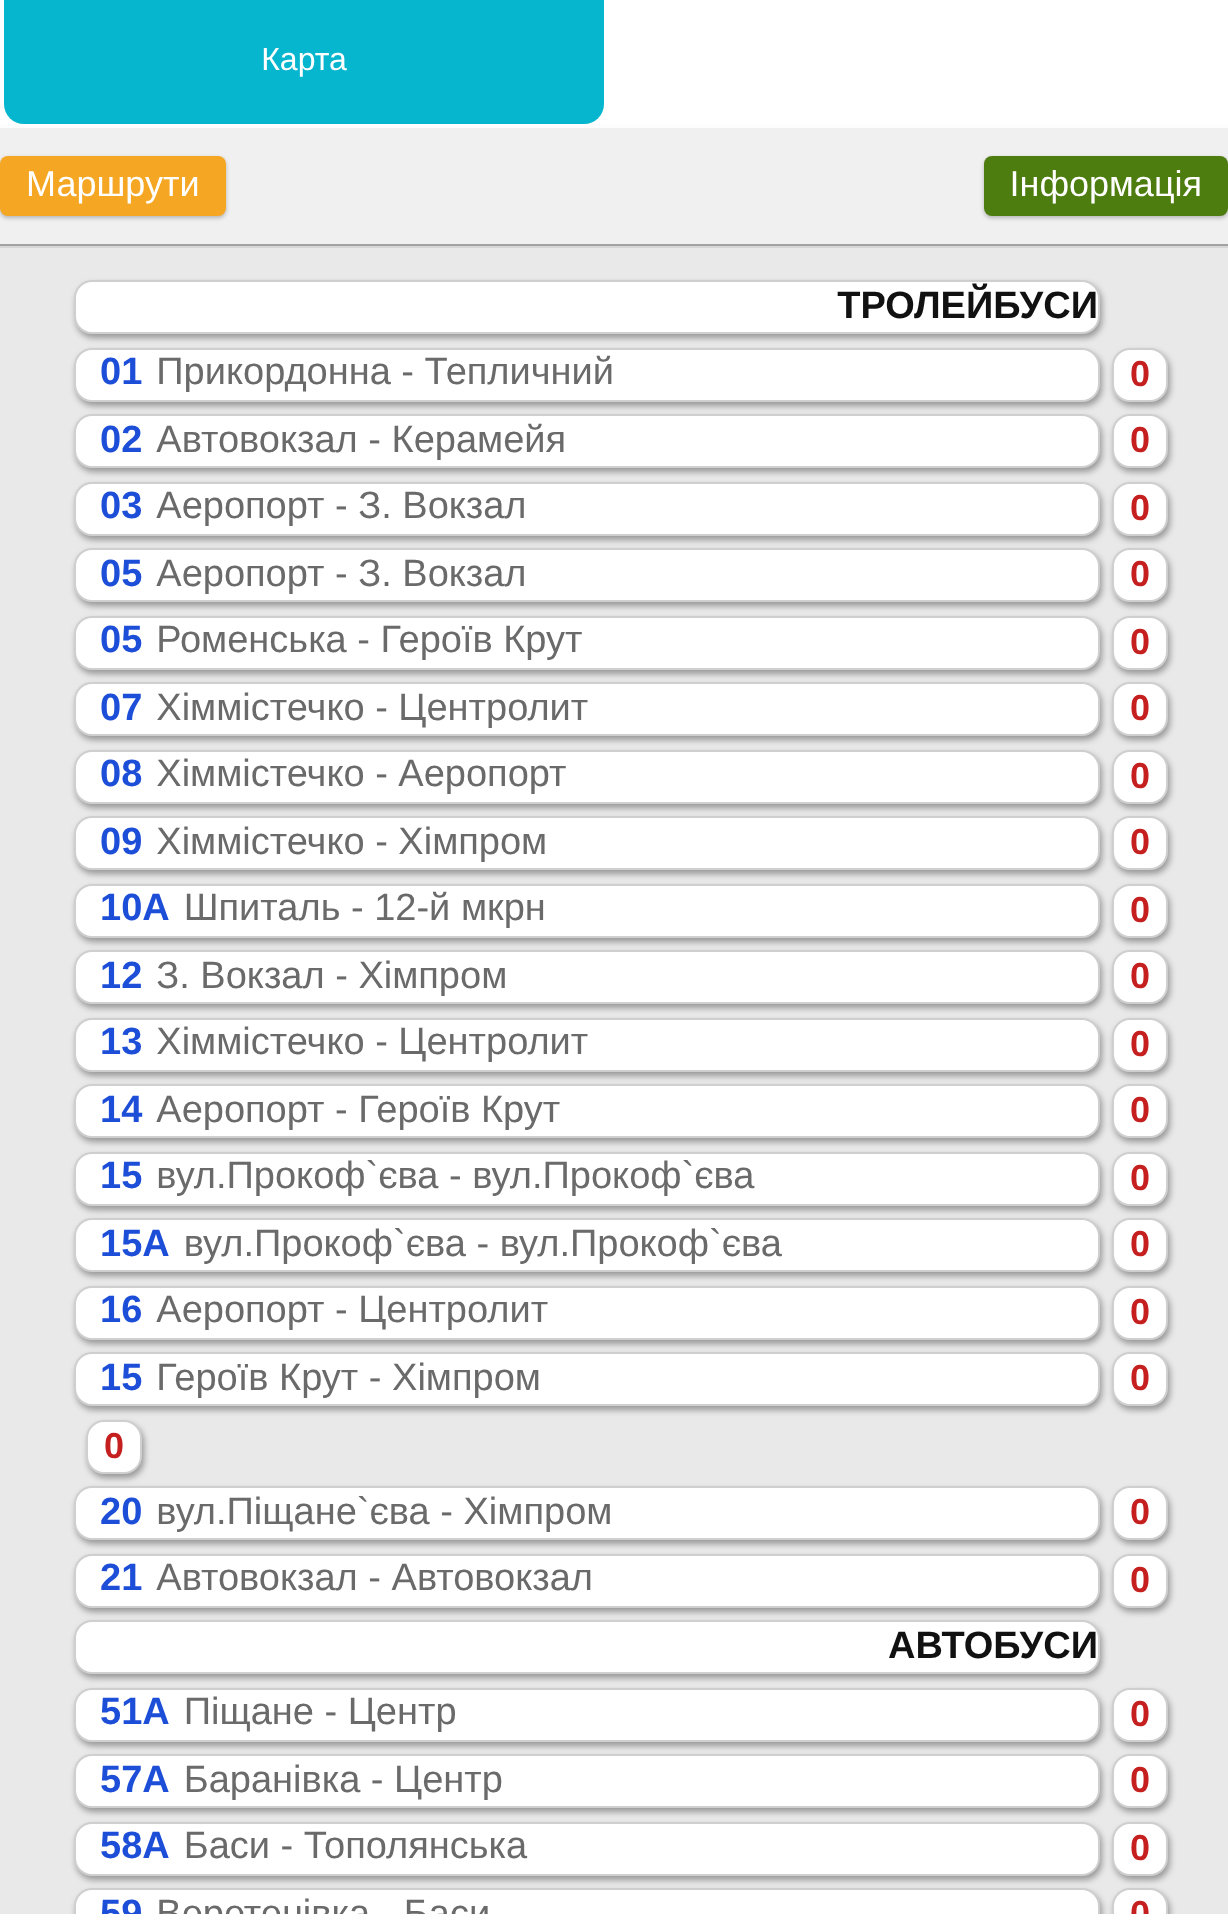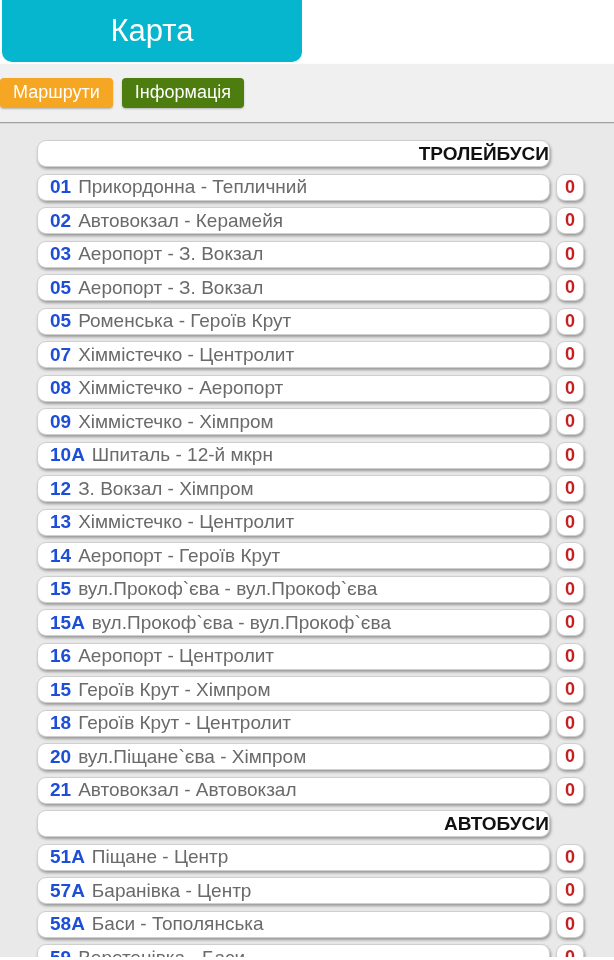--- a/index.html
+++ b/index.html
@@ -8,32 +8,32 @@
     font-family: "Liberation Sans", "DejaVu Sans", sans-serif;
     background: #ffffff;
     position: relative;
   }
 
   
   .tab-bar { position: relative; height: 62px; background: #ffffff; }
   .tab {
     position: absolute; top: 0; height: 62px;
     display: flex; align-items: center; justify-content: center;
-    color: #ffffff; font-size: 31px;
+    color: #ffffff; font-size: 16px;
     border-radius: 0 0 10px 10px;
     cursor: pointer;
   }
   .tab-map { left: 2px; width: 300px; background: #06b6ce; }
   .tab-forecast { left: 314px; width: 298px; background: #f5c21f; }
 
   
   .subnav {
     height: 60px; background: #f0f0f0;
     border-top: 2px solid #fdfdfd;
-    display: flex; align-items: center; justify-content: flex-start;
+    display: flex; align-items: center; justify-content: space-between;
     gap: 9px;
   }
   .subnav-btn {
     color: #ffffff; font-size: 18px;
     padding: 4px 13px 5px 13px;
     border-radius: 4px; border: none;
     box-shadow: 0 1px 2px rgba(0,0,0,0.25);
     cursor: pointer;
     font-family: inherit;
   }
@@ -207,24 +207,20 @@
     <div class="pill route-count">0</div>
   </div>
     <div class="route-row">
     <div class="pill route-main">
       <span class="route-number">15</span>
       <span class="route-name">Героїв Крут - Хімпром</span>
     </div>
     <div class="pill route-count">0</div>
   </div>
     <div class="route-row">
-    <div class="pill route-main">
-      <span class="route-number">18</span>
-      <span class="route-name">Героїв Крут - Центролит</span>
-    </div>
     <div class="pill route-count">0</div>
   </div>
     <div class="route-row">
     <div class="pill route-main">
       <span class="route-number">20</span>
       <span class="route-name">вул.Піщане`єва - Хімпром</span>
     </div>
     <div class="pill route-count">0</div>
   </div>
     <div class="route-row">

